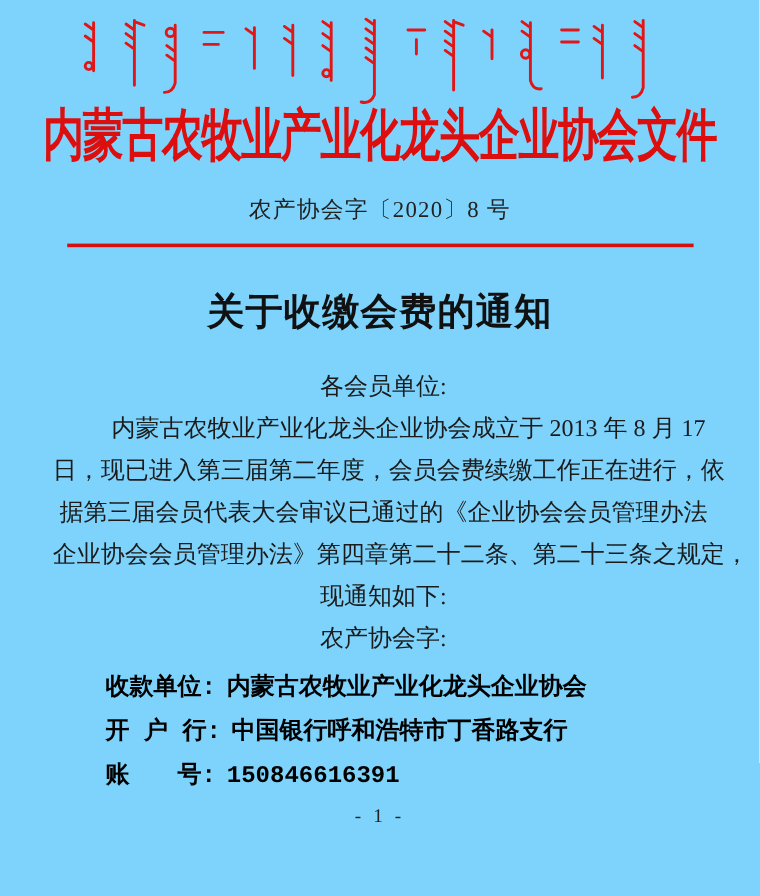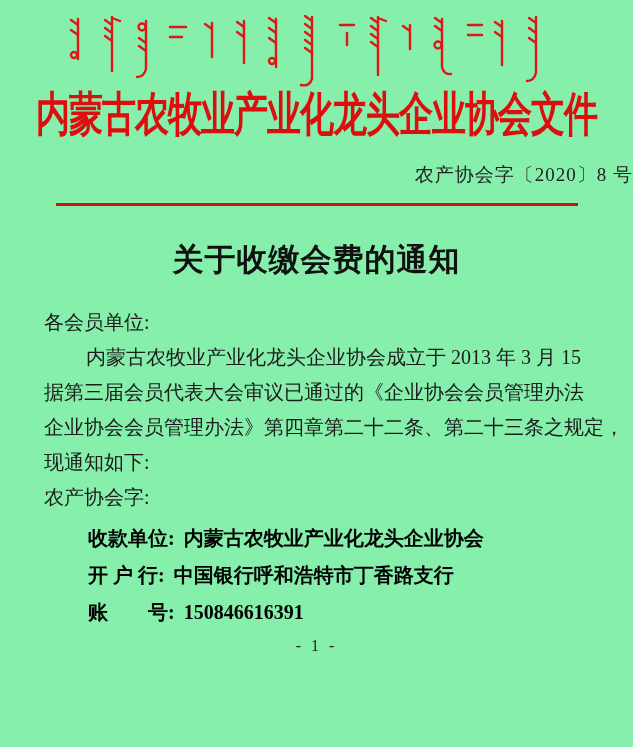--- a/index.html
+++ b/index.html
@@ -4,21 +4,21 @@
 <style>
   html, body {
     margin: 0;
     padding: 0;
     background: #ffffff;
   }
   .page {
     position: relative;
     width: 633px;
     height: 747px;
-    background: #86efac;
+    background: #7dd3fc;
     overflow: hidden;
     font-family: "Liberation Serif", "DejaVu Serif", serif;
     color: #1a1a1a;
   }
   
   .banner {
     display: block;
     margin: 13px auto 0 auto;
     width: 510px;
     height: 74px;
@@ -33,21 +33,21 @@
     font-weight: 700;
     letter-spacing: -1px;
     color: #dd0e0e;
     transform: scaleY(1.38);
     transform-origin: 50% 55%;
     white-space: nowrap;
   }
   
   .docnum {
     margin-top: 18px;
-    text-align: right;
+    text-align: center;
     font-size: 19px;
     letter-spacing: 1px;
     color: #222222;
   }
   
   .redline {
     margin: 15px auto 0 auto;
     width: 522px;
     height: 3px;
     background: #d40f0f;
@@ -61,29 +61,29 @@
     letter-spacing: 1px;
     color: #111111;
   }
   
   .bodytext {
     margin: 24px 38px 0 44px;
     font-size: 20px;
     line-height: 35px;
     color: #1b1b1b;
   }
-  .line { white-space: nowrap; }
+  .line { white-space: nowrap; text-align: center; }
   .indent { padding-left: 42px; }
   
   .bank {
     margin-top: 5px;
     padding-left: 44px;
     line-height: 37px;
     font-weight: 700;
-    font-family: Liberation Serif, serif;
+    font-family: Liberation Mono, monospace;
     font-size: 20px;
     color: #000000;
   }
   .bankrow { white-space: nowrap; }
   .bank-value { margin-left: 9px; }
   
   .pageno {
     margin-top: 6px;
     text-align: center;
     font-size: 16px;
@@ -152,21 +152,22 @@
 
   <div class="docnum">农产协会字〔2020〕8 号</div>
 
   <div class="redline"></div>
 
   <h2 class="title">关于收缴会费的通知</h2>
 
   <div class="bodytext">
     <div class="line">各会员单位:</div>
 
-    <div class="line indent">内蒙古农牧业产业化龙头企业协会成立于 2013 年 3 月 15</div>
+    <div class="line indent">内蒙古农牧业产业化龙头企业协会成立于 2013 年 8 月 17</div>
+    <div class="line">日，现已进入第三届第二年度，会员会费续缴工作正在进行，依</div>
     <div class="line">据第三届会员代表大会审议已通过的《企业协会会员管理办法</div>
     <div class="line">企业协会会员管理办法》第四章第二十二条、第二十三条之规定，</div>
     <div class="line">现通知如下:</div>
 
     <div class="line">农产协会字:</div>
 
     <div class="bank">
       <div class="bankrow">
         <span class="bank-label">收款单位:</span><span class="bank-value">内蒙古农牧业产业化龙头企业协会</span>
       </div>

